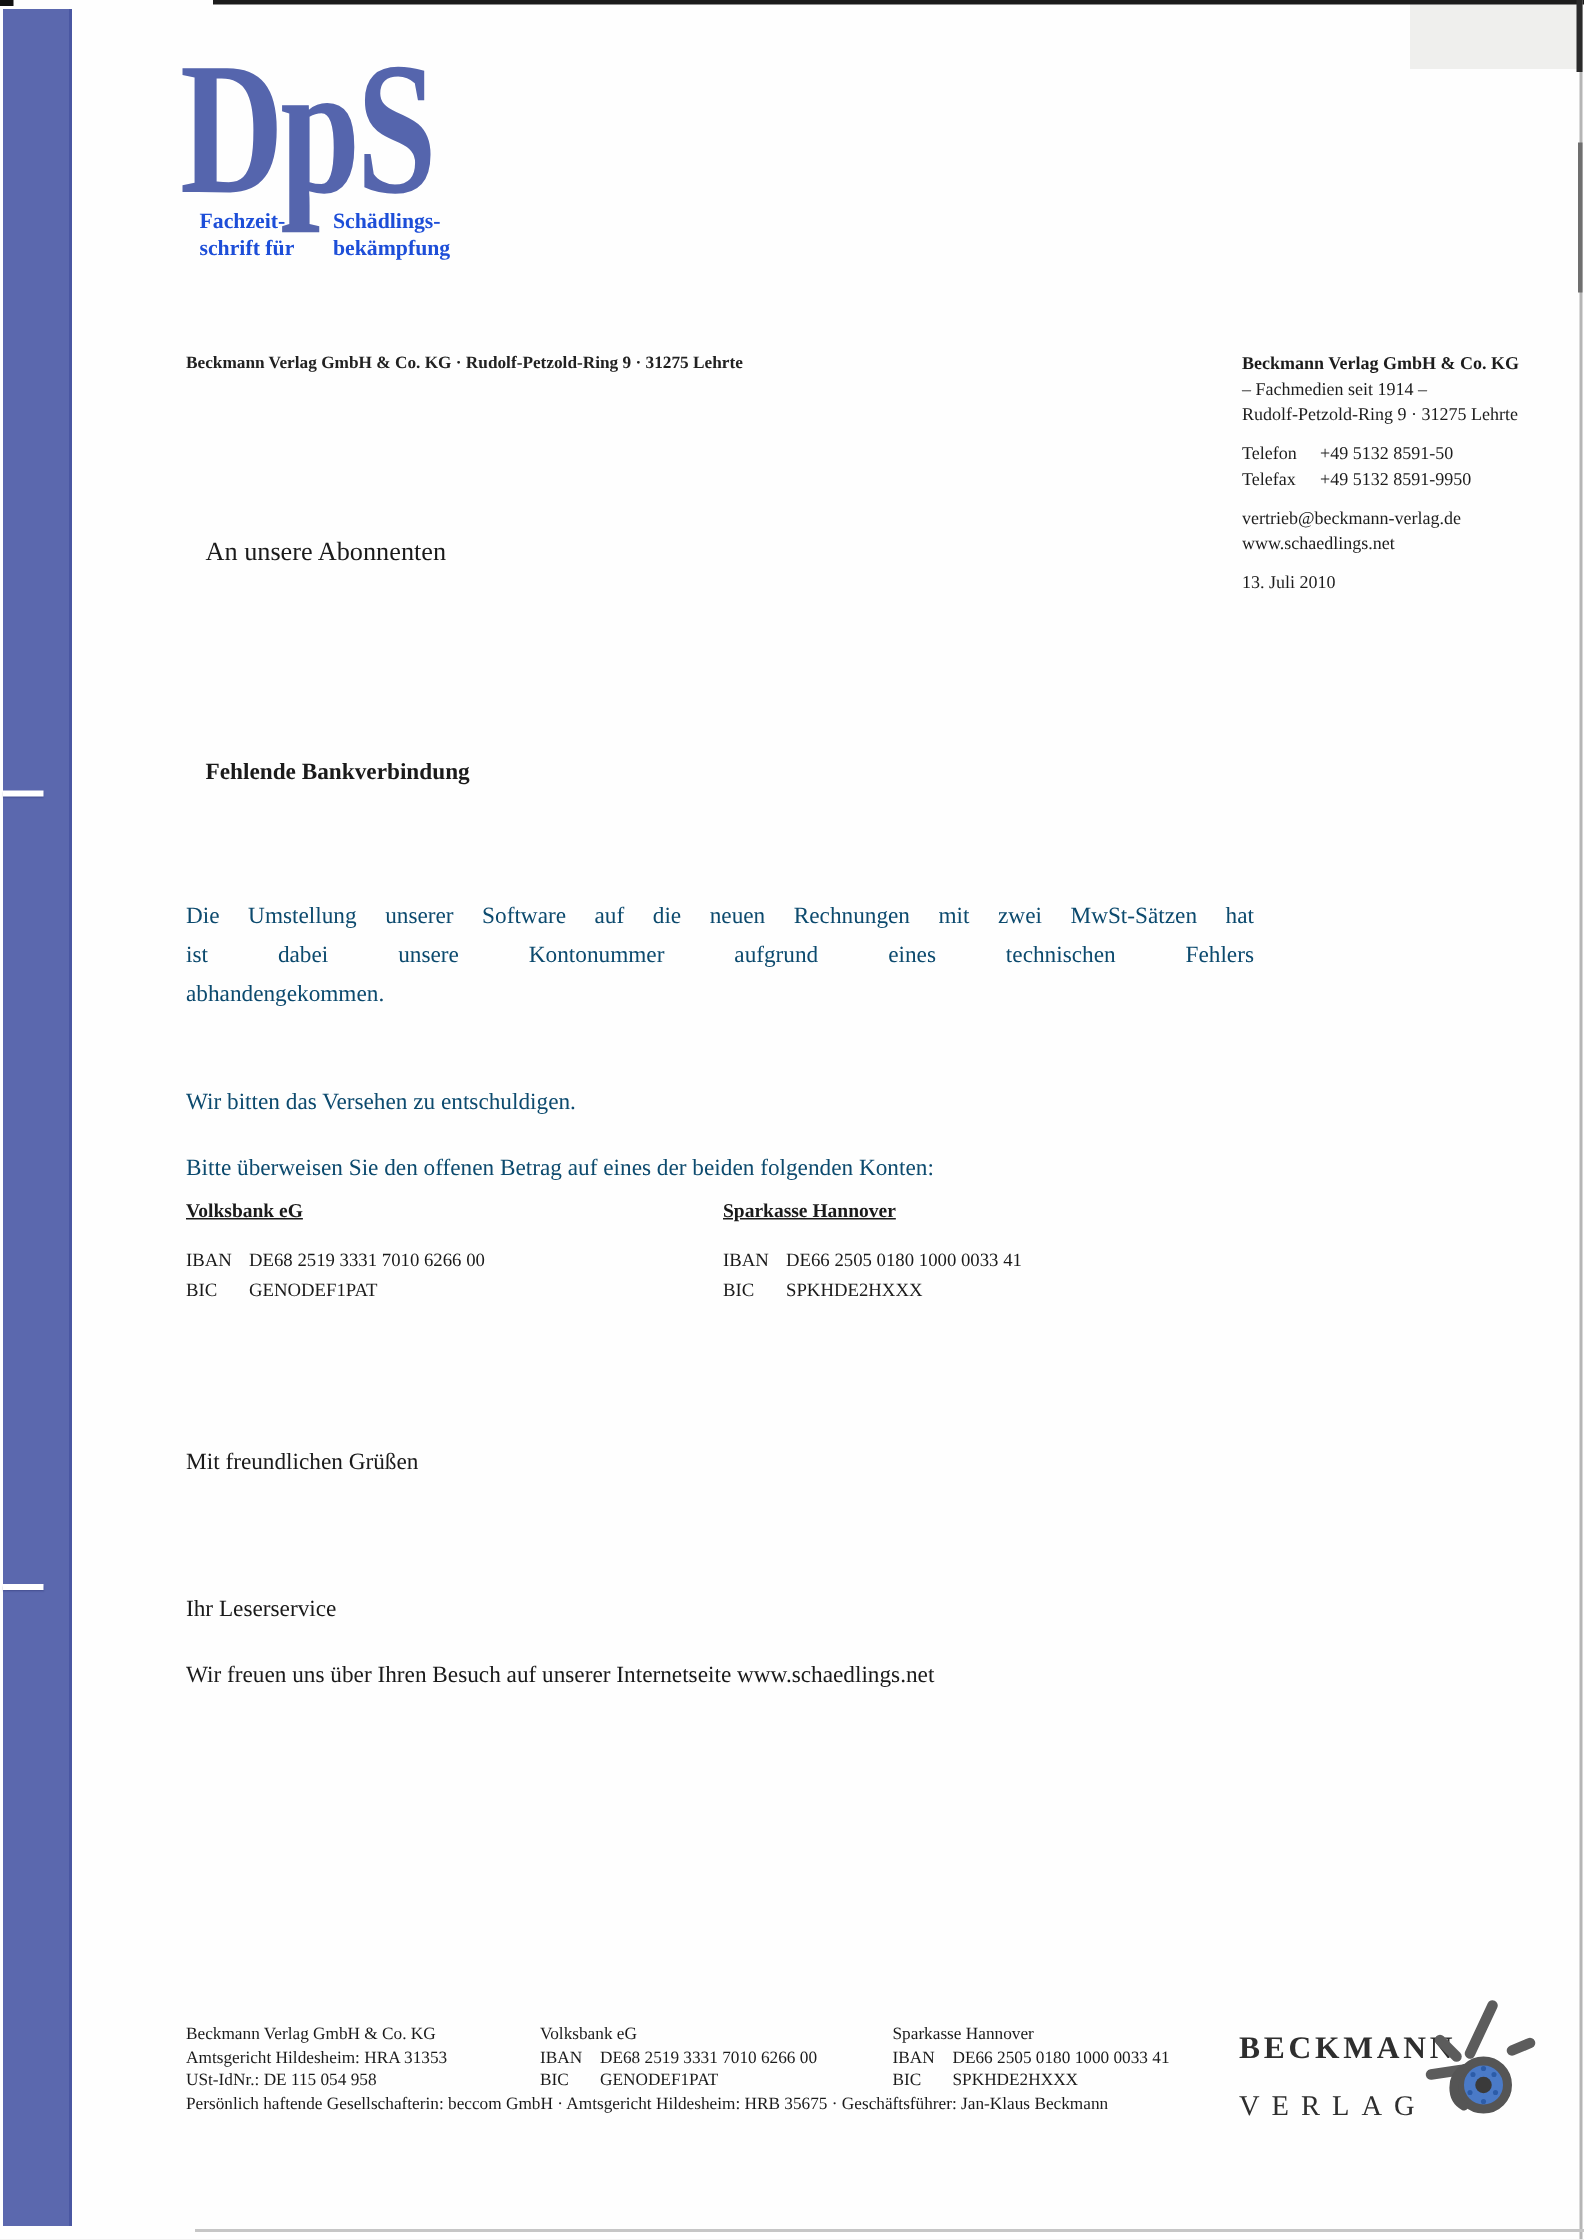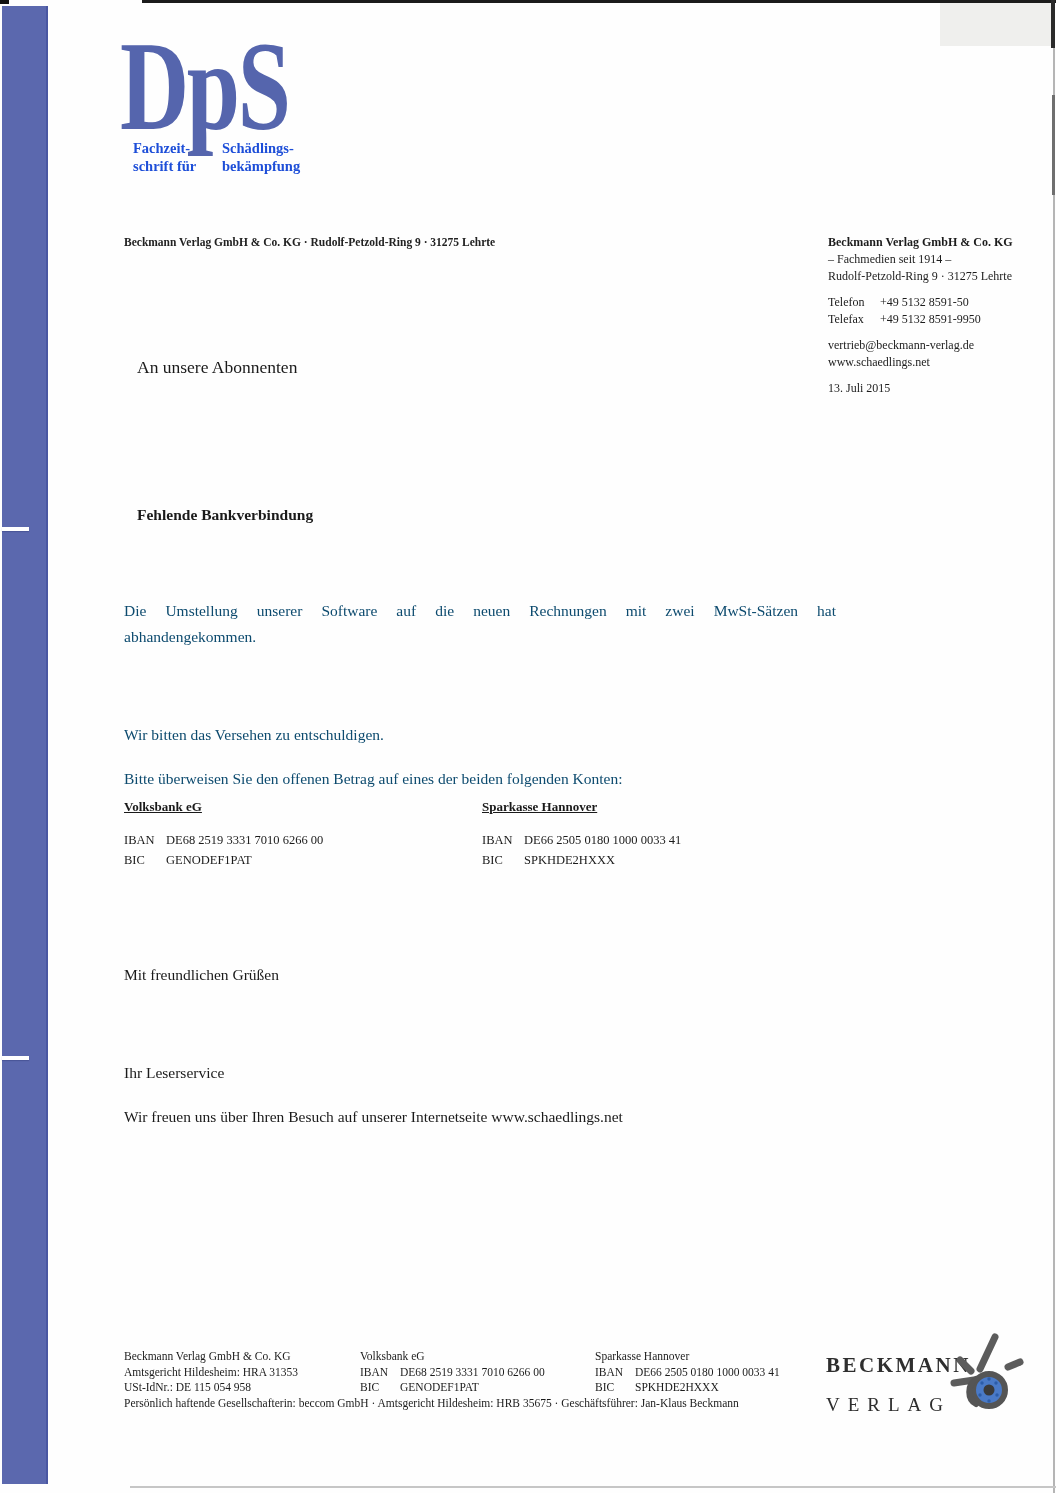--- a/index.html
+++ b/index.html
@@ -107,27 +107,28 @@
       <span>+49 5132 8591-50</span>
     </div>
     <div class="contact-row">
       <span class="lbl">Telefax</span>
       <span>+49 5132 8591-9950</span>
     </div>
     <div class="info-gap"></div>
     <div>vertrieb@beckmann-verlag.de</div>
     <div>www.schaedlings.net</div>
     <div class="info-gap"></div>
-    <div>13. Juli 2015</div>
+    <div>13. Juli 2010</div>
   </div>
 
   <div class="subject">Fehlende Bankverbindung</div>
 
   <div class="para para1">
     <span class="jline">Die Umstellung unserer Software auf die neuen Rechnungen mit zwei MwSt-Sätzen hat</span>
+    <span class="jline">ist dabei unsere Kontonummer aufgrund eines technischen Fehlers</span>
     <span>abhandengekommen.</span>
   </div>
   <div class="para para2">Wir bitten das Versehen zu entschuldigen.</div>
   <div class="para para3">Bitte überweisen Sie den offenen Betrag auf eines der beiden folgenden Konten:</div>
 
   <div class="accounts">
     <div class="account-col">
       <div class="bank-name">Volksbank eG</div>
       <div class="bank-rows">
         <div class="bank-row">

